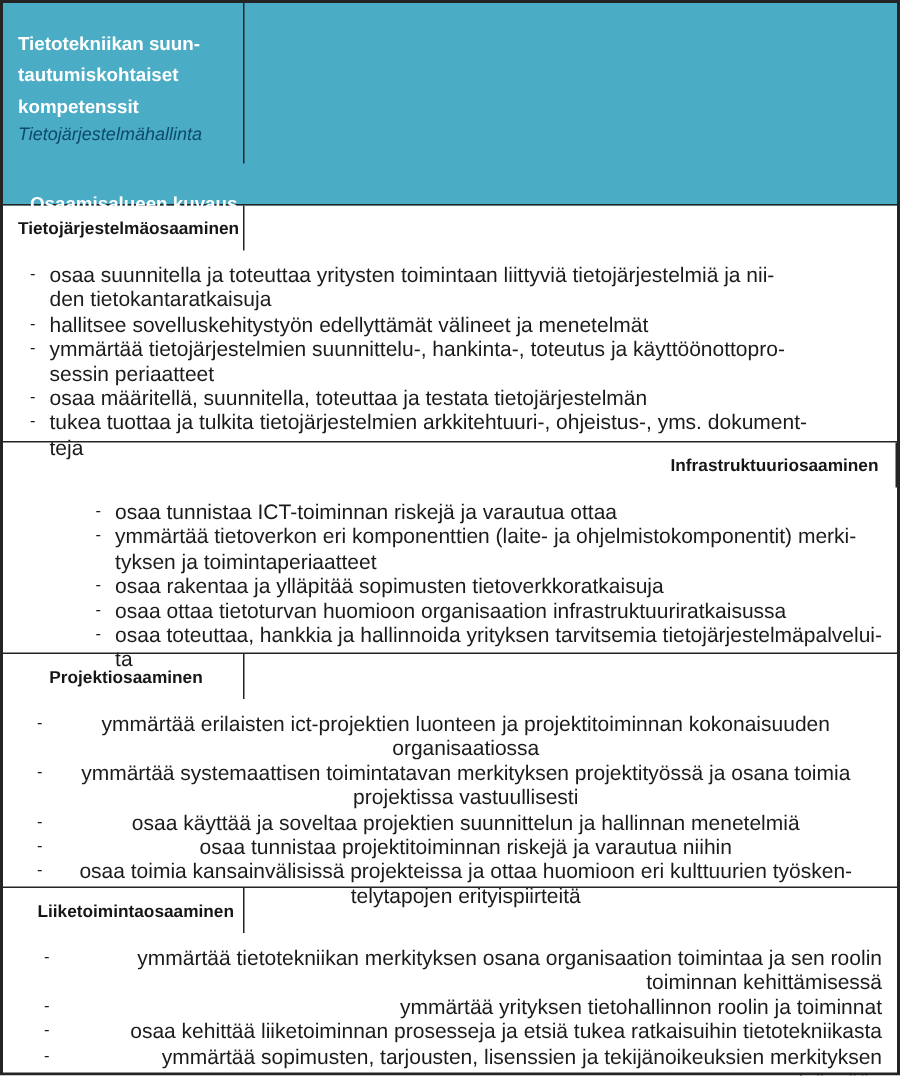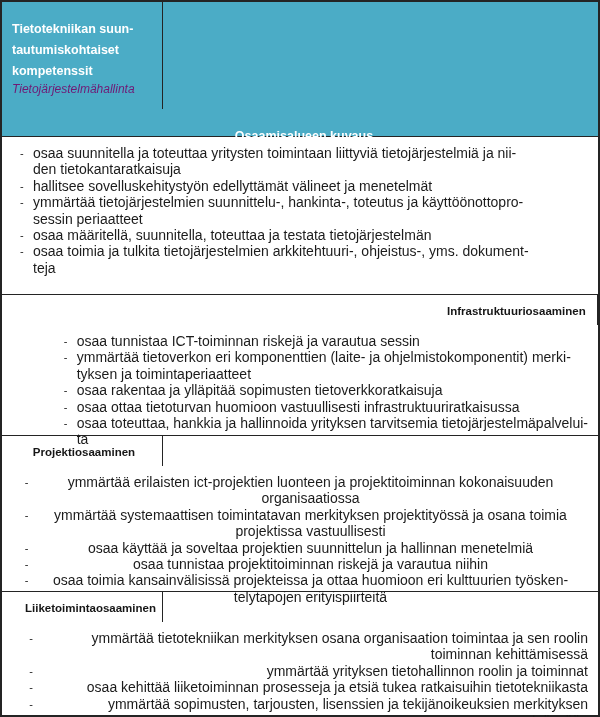--- a/index.html
+++ b/index.html
@@ -57,28 +57,27 @@
     padding: 17px 8px 12px 10px;
   }
   .header-title {
     color: #ffffff;
     font-weight: bold;
     font-size: 12.5px;
     line-height: 21px;
     white-space: pre-line;
   }
   .header-subtitle {
-    color: #701a75;
+    color: #0c4a6e;
     font-style: italic;
     font-size: 12px;
     line-height: 15px;
   }
   .header-row .cell-right {
     padding: 17px 10px 10px 18px;
-    text-align: center;
   }
 
   
   .body-row .cell-left {
     padding: 9px 6px 6px 10px;
   }
   .row-label {
     font-weight: bold;
     font-size: 11.5px;
     line-height: 15px;
@@ -124,20 +123,23 @@
 tautumiskohtaiset
 kompetenssit</div>
         <div class="header-subtitle">Tietojärjestelmähallinta</div>
       </div>
       <div class="cell-right">
         <div class="header-title">Osaamisalueen kuvaus</div>
       </div>
     </div>
 
     <div class="trow body-row row-1">
+      <div class="cell-left">
+        <div class="row-label">Tietojärjestelmäosaaminen</div>
+      </div>
       <div class="cell-right">
         <div class="bullet">
             <span class="dash">-</span>
             <span class="btext">osaa suunnitella ja toteuttaa yritysten toimintaan liittyviä tietojärjestelmiä ja nii-
 den tietokantaratkaisuja</span>
           </div>
         <div class="bullet">
             <span class="dash">-</span>
             <span class="btext">hallitsee sovelluskehitystyön edellyttämät välineet ja menetelmät</span>
           </div>
@@ -145,47 +147,47 @@
             <span class="dash">-</span>
             <span class="btext">ymmärtää tietojärjestelmien suunnittelu-, hankinta-, toteutus ja käyttöönottopro-
 sessin periaatteet</span>
           </div>
         <div class="bullet">
             <span class="dash">-</span>
             <span class="btext">osaa määritellä, suunnitella, toteuttaa ja testata tietojärjestelmän</span>
           </div>
         <div class="bullet">
             <span class="dash">-</span>
-            <span class="btext">osaa toimia ja tulkita tietojärjestelmien arkkitehtuuri-, ohjeistus-, yms. dokument-
+            <span class="btext">tukea tuottaa ja tulkita tietojärjestelmien arkkitehtuuri-, ohjeistus-, yms. dokument-
 teja</span>
           </div>
       </div>
     </div>
 
     <div class="trow body-row row-2">
       <div class="cell-left">
         <div class="row-label">Infrastruktuuriosaaminen</div>
       </div>
       <div class="cell-right">
         <div class="bullet">
             <span class="dash">-</span>
-            <span class="btext">osaa tunnistaa ICT-toiminnan riskejä ja varautua sessin</span>
+            <span class="btext">osaa tunnistaa ICT-toiminnan riskejä ja varautua ottaa</span>
           </div>
         <div class="bullet">
             <span class="dash">-</span>
             <span class="btext">ymmärtää tietoverkon eri komponenttien (laite- ja ohjelmistokomponentit) merki-
 tyksen ja toimintaperiaatteet</span>
           </div>
         <div class="bullet">
             <span class="dash">-</span>
             <span class="btext">osaa rakentaa ja ylläpitää sopimusten tietoverkkoratkaisuja</span>
           </div>
         <div class="bullet">
             <span class="dash">-</span>
-            <span class="btext">osaa ottaa tietoturvan huomioon vastuullisesti infrastruktuuriratkaisussa</span>
+            <span class="btext">osaa ottaa tietoturvan huomioon organisaation infrastruktuuriratkaisussa</span>
           </div>
         <div class="bullet">
             <span class="dash">-</span>
             <span class="btext">osaa toteuttaa, hankkia ja hallinnoida yrityksen tarvitsemia tietojärjestelmäpalvelui-
 ta</span>
           </div>
       </div>
     </div>
 
     <div class="trow body-row row-3">

